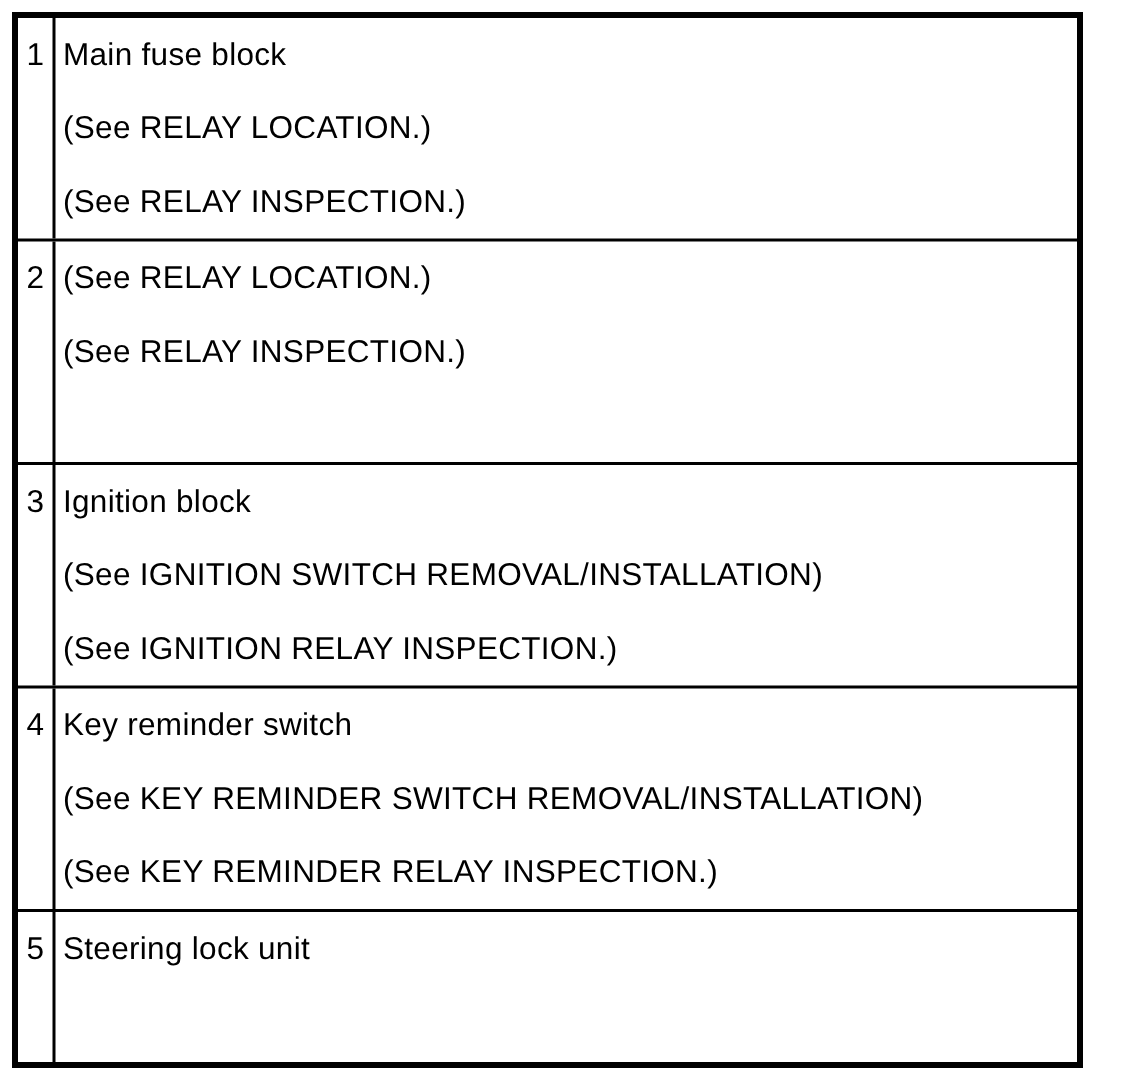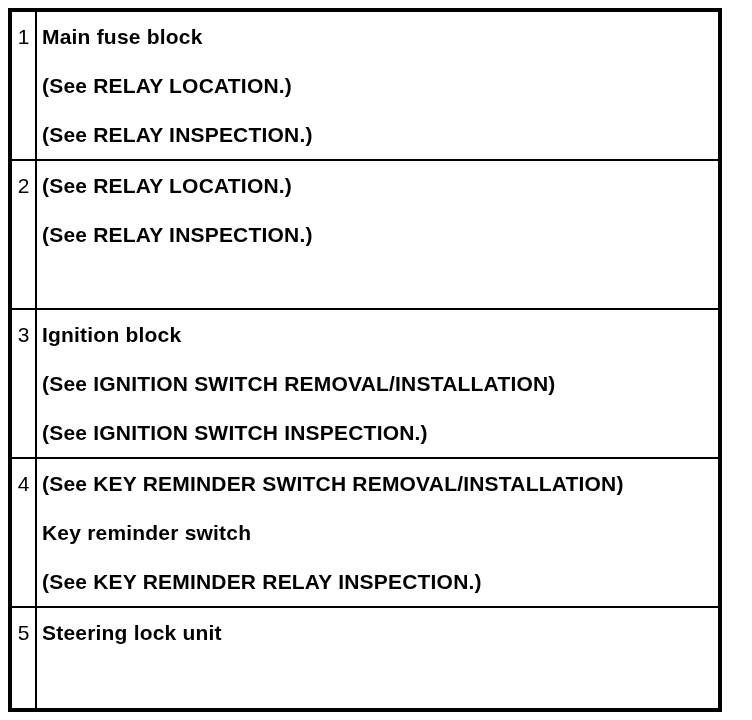--- a/index.html
+++ b/index.html
@@ -45,21 +45,20 @@
     display: flex;
     align-items: center;
     justify-content: center;
     font-size: 21px;
     color: #000000;
   }
   .desc-cell {
     flex: 1;
     padding-left: 5px;
     overflow: visible;
-    font-weight: bold;
   }
   .line {
     height: 49px;
     display: flex;
     align-items: center;
     font-size: 21px;
     color: #000000;
     white-space: nowrap;
     letter-spacing: 0.2px;
   }
@@ -87,30 +86,30 @@
         <div class="line">(See RELAY INSPECTION.)</div>
       </div>
   </div>
     <div class="row">
     <div class="num-cell">
       <div class="num">3</div>
     </div>
     <div class="desc-cell">
         <div class="line">Ignition block</div>
         <div class="line">(See IGNITION SWITCH REMOVAL/INSTALLATION)</div>
-        <div class="line">(See IGNITION SWITCH INSPECTION.)</div>
+        <div class="line">(See IGNITION RELAY INSPECTION.)</div>
       </div>
   </div>
     <div class="row">
     <div class="num-cell">
       <div class="num">4</div>
     </div>
     <div class="desc-cell">
+        <div class="line">Key reminder switch</div>
         <div class="line">(See KEY REMINDER SWITCH REMOVAL/INSTALLATION)</div>
-        <div class="line">Key reminder switch</div>
         <div class="line">(See KEY REMINDER RELAY INSPECTION.)</div>
       </div>
   </div>
     <div class="row">
     <div class="num-cell">
       <div class="num">5</div>
     </div>
     <div class="desc-cell">
         <div class="line">Steering lock unit</div>
       </div>

